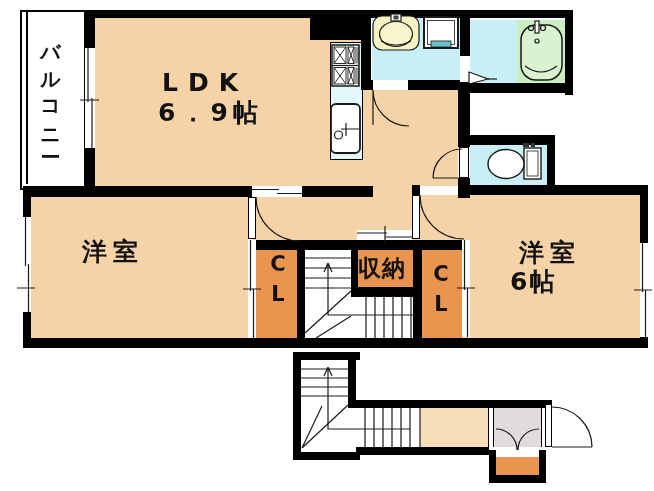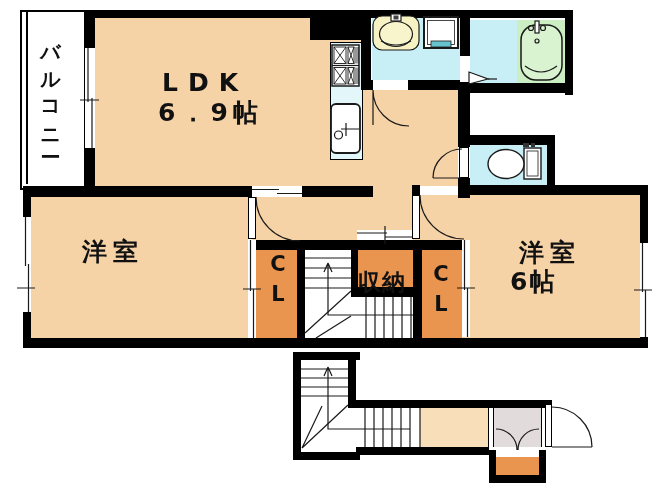--- a/index.html
+++ b/index.html
@@ -202,15 +202,15 @@
   <div class="lbl" style="left:158px;top:96px;font-size:25px;letter-spacing:5px;">6．9帖</div>
 
   <div class="lbl" style="left:82px;top:235px;font-size:25px;letter-spacing:6px;">洋室</div>
 
   <div class="lbl" style="left:519px;top:236px;font-size:25px;letter-spacing:6px;">洋室</div>
   <div class="lbl" style="left:510px;top:265px;font-size:25px;letter-spacing:2px;">6帖</div>
 
   <div class="lbl vtext" style="left:266px;top:252px;height:64px;font-size:21px;letter-spacing:6px;">CL</div>
   <div class="lbl vtext" style="left:429px;top:262px;height:64px;font-size:21px;letter-spacing:6px;">CL</div>
 
-  <div class="lbl" style="left:358px;top:267px;font-size:23px;letter-spacing:1px;">収納</div>
+  <div class="lbl" style="left:358px;top:253px;font-size:23px;letter-spacing:1px;">収納</div>
 
 </div>
 
 </body></html>

